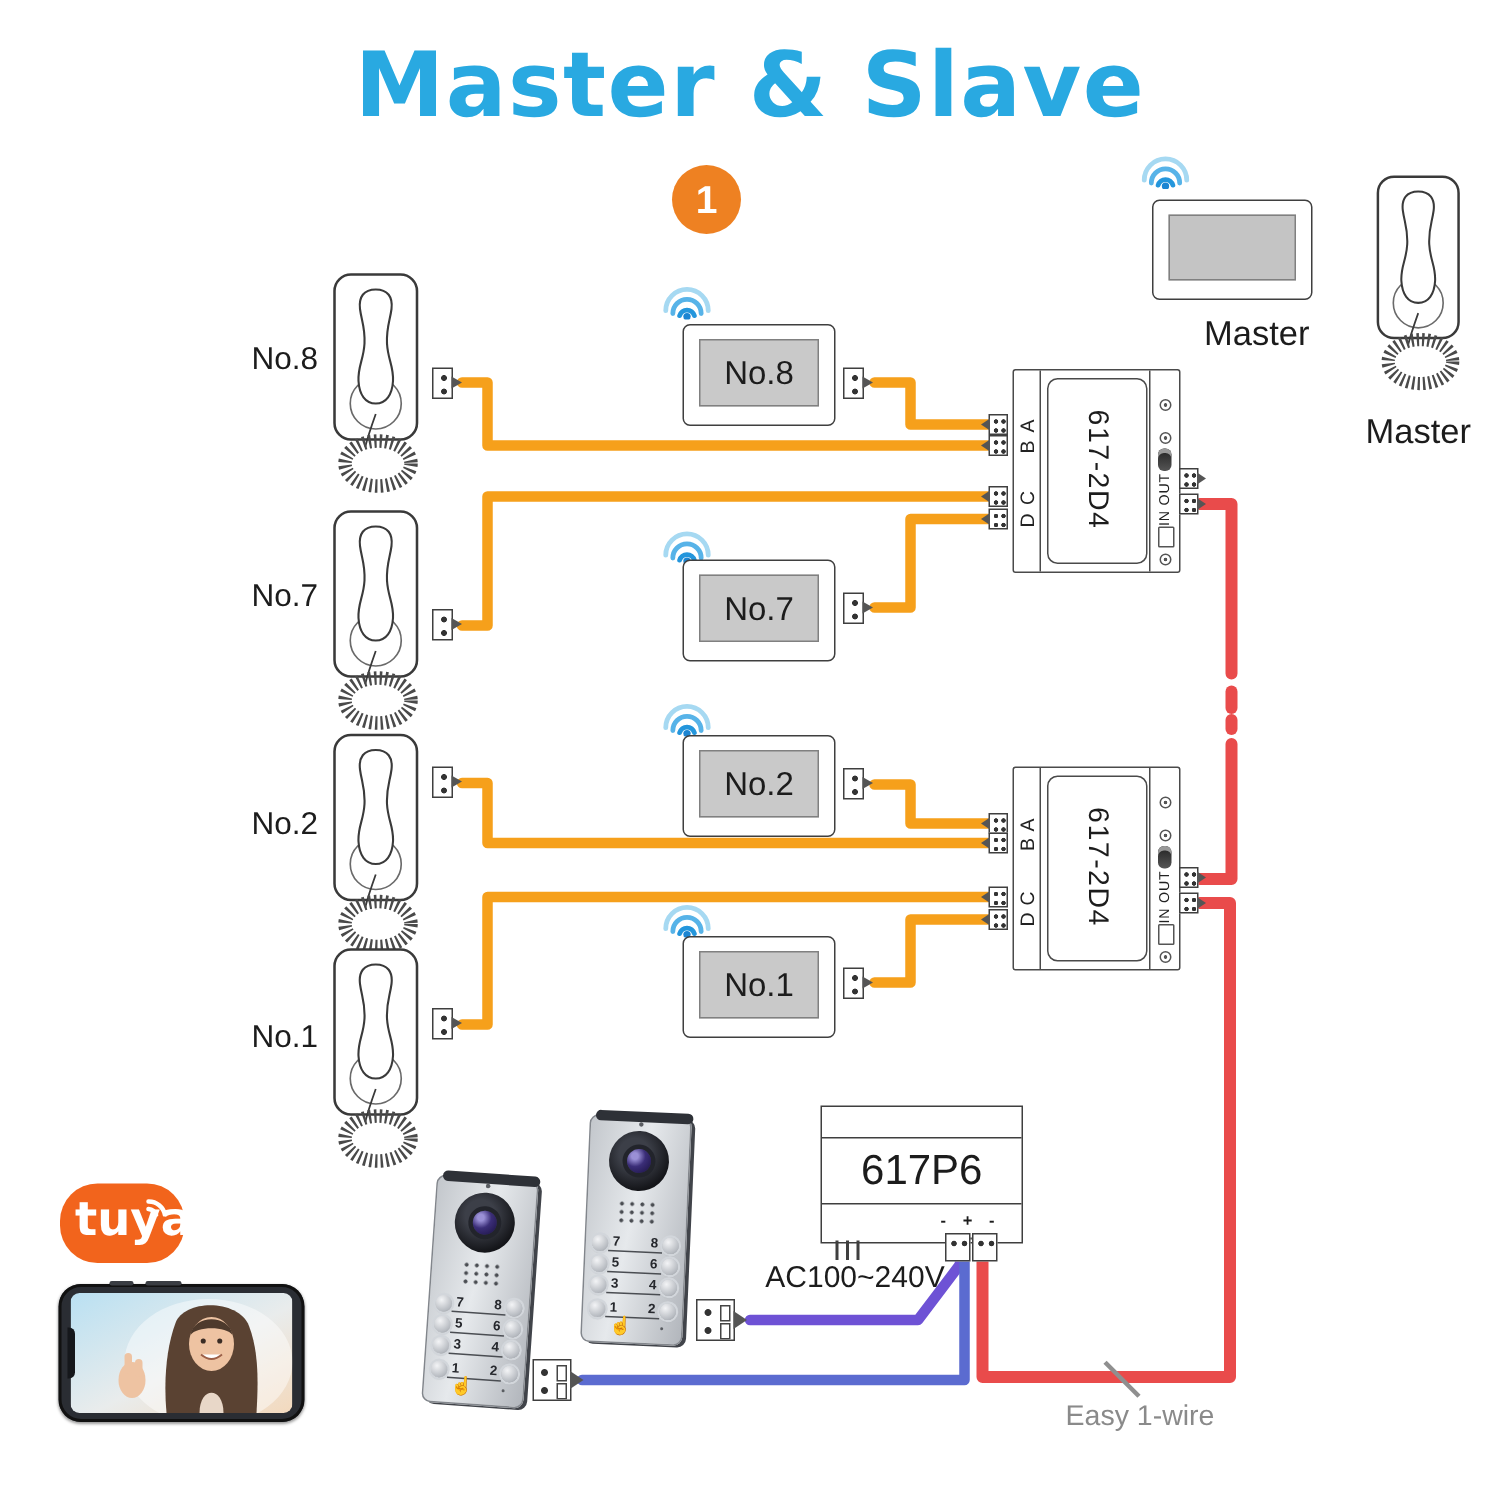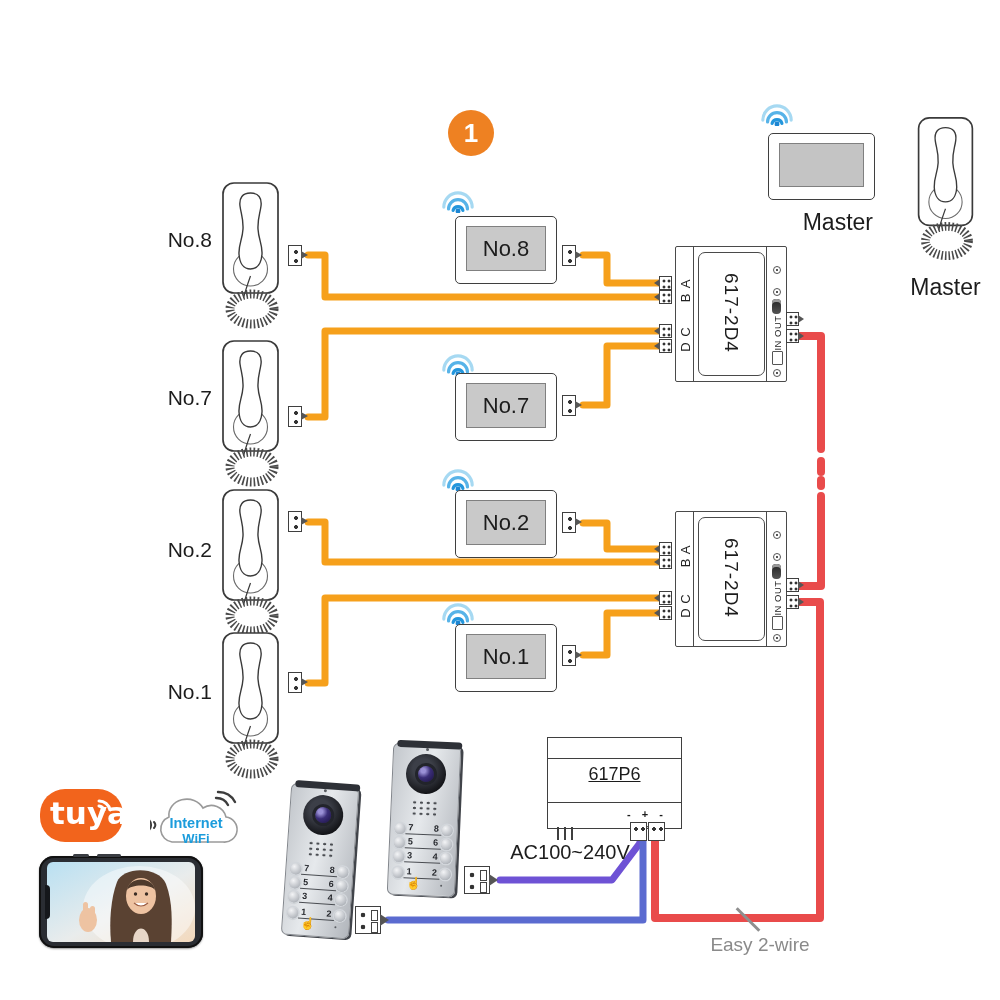--- a/index.html
+++ b/index.html
@@ -84,21 +84,21 @@
      border-top:6px solid transparent;border-bottom:6px solid transparent;border-left:9px solid #555;}
   .psuBlock{width:17px;height:19px;
      background-image:radial-gradient(circle at 5px 6px,#333 1.6px,transparent 2.1px),
                       radial-gradient(circle at 12px 6px,#333 1.6px,transparent 2.1px);}
 
   
   #psu{position:absolute;left:547px;top:737px;width:133px;height:90px;background:#fff;
        border:1.6px solid #3f3f3f;}
   #psu .l1{position:absolute;left:0;right:0;top:20px;border-top:1.4px solid #3f3f3f;}
   #psu .l2{position:absolute;left:0;right:0;top:64px;border-top:1.4px solid #3f3f3f;}
-  #psu .model{position:absolute;left:0;right:0;top:26px;text-align:center;font-size:18px;color:#1c1c1c;text-decoration:underline;}
+  #psu .model{position:absolute;left:0;right:0;top:26px;text-align:center;font-size:28px;color:#1c1c1c;}
   #psu .marks{position:absolute;right:13px;top:70px;width:42px;font-size:11px;font-weight:bold;
        color:#1c1c1c;letter-spacing:4px;text-align:center;}
   .acpin{position:absolute;width:2px;height:13px;background:#3f3f3f;top:827px;}
   #aclabel{position:absolute;left:505px;top:841px;width:130px;text-align:center;font-size:20px;color:#1c1c1c;}
 
   
   .ds{position:absolute;width:66px;height:150px;border-radius:6px;
       background:linear-gradient(100deg,#c3c7cc,#e6e9ec 45%,#b2b6bc);
       border:1px solid #82868c;box-shadow:2.5px 1px 0 #41444a;}
   .ds .cap{position:absolute;left:3px;right:-2px;top:-4px;height:7px;background:#2e3137;border-radius:4px;}
@@ -142,20 +142,21 @@
 
   
   #easy{position:absolute;left:680px;top:934px;width:160px;text-align:center;color:#8a8a8a;font-size:19px;}
   #slash{position:absolute;left:732px;top:918px;width:32px;height:3px;background:#8f8f8f;transform:rotate(45deg);}
 </style>
 </head>
 <body>
 
 <div id="stage">
 
+  <div id="title">Master &amp; Slave</div>
   <div id="badge">1</div>
 
   <svg id="wires" viewBox="0 0 1000 1000">
       <polyline points="583,255 607,255 607,283 660,283" fill="none" stroke="#F6A01B" stroke-width="7" stroke-linejoin="round" stroke-linecap="round"></polyline>
       <polyline points="308,255 325,255 325,297 660,297" fill="none" stroke="#F6A01B" stroke-width="7" stroke-linejoin="round" stroke-linecap="round"></polyline>
       <polyline points="660,331 325,331 325,417 308,417" fill="none" stroke="#F6A01B" stroke-width="7" stroke-linejoin="round" stroke-linecap="round"></polyline>
       <polyline points="660,346 607,346 607,405 583,405" fill="none" stroke="#F6A01B" stroke-width="7" stroke-linejoin="round" stroke-linecap="round"></polyline>
       <polyline points="583,523 607,523 607,549 660,549" fill="none" stroke="#F6A01B" stroke-width="7" stroke-linejoin="round" stroke-linecap="round"></polyline>
       <polyline points="308,522 325,522 325,562 660,562" fill="none" stroke="#F6A01B" stroke-width="7" stroke-linejoin="round" stroke-linecap="round"></polyline>
       <polyline points="660,598 325,598 325,683 308,683" fill="none" stroke="#F6A01B" stroke-width="7" stroke-linejoin="round" stroke-linecap="round"></polyline>
@@ -400,31 +401,20 @@
   </div>
 
   <div id="tuya">
     <div class="t">tuya</div>
     <svg width="20" height="17" style="position:absolute;right:7px;top:5px;">
       <path d="M3,7 A11,11 0 0 1 14,16" fill="none" stroke="#fff" stroke-width="3" stroke-linecap="round"></path>
       <path d="M3,12 A6,6 0 0 1 8,16" fill="none" stroke="#fff" stroke-width="3" stroke-linecap="round"></path>
     </svg>
   </div>
 
-  <div id="cloud">
-    <svg width="92" height="66" style="position:absolute;left:0;top:0;">
-      <path d="M22,52 a13,13 0 0 1 -3,-25 a18,16 0 0 1 34,-9 a15,15 0 0 1 23,9 a12,12 0 0 1 -3,25 Z" fill="#fff" stroke="#9a9a9a" stroke-width="1.6"></path>
-      <path d="M66,8 A13,13 0 0 1 78,15" fill="none" stroke="#3d3d3d" stroke-width="2.4" stroke-linecap="round"></path>
-      <path d="M68,2 A19,19 0 0 1 85,12" fill="none" stroke="#3d3d3d" stroke-width="2.4" stroke-linecap="round"></path>
-      <path d="M-1,30 A7,7 0 0 1 -1,40" fill="none" stroke="#3d3d3d" stroke-width="2" stroke-linecap="round"></path>
-      <path d="M4,32 A4.5,4.5 0 0 1 4,38" fill="none" stroke="#3d3d3d" stroke-width="2" stroke-linecap="round"></path>
-    </svg>
-    <div class="t1">Internet</div>
-    <div class="t2">WiFi</div>
-  </div>
 
   <div id="phone">
     <div class="btn1"></div>
     <div class="btn2"></div>
     <div class="scr">
       <svg width="148" height="80" viewBox="0 0 148 80" preserveAspectRatio="none">
         <defs>
           <linearGradient id="pg" x1="0" y1="0" x2="1" y2="1">
             <stop offset="0" stop-color="#b9e0f2"></stop>
               <stop offset="0.55" stop-color="#e9ecec"></stop>
@@ -442,21 +432,21 @@
         <path d="M86,80 C86,62 102,62 102,80 Z" fill="#e8d7c8"></path>
         <ellipse cx="41" cy="58" rx="9" ry="12" fill="#eec3a2"></ellipse>
         <rect x="36" y="40" width="5" height="14" rx="2.5" fill="#eec3a2"></rect>
         <rect x="43" y="44" width="5" height="12" rx="2.5" fill="#eec3a2"></rect>
       </svg>
     </div>
     <div class="notch"></div>
   </div>
 
   <div id="slash"></div>
-  <div id="easy">Easy 2-wire</div>
+  <div id="easy">Easy 1-wire</div>
 
   <div id="connLayer">
       <div class="conn plug2" style="left: 288px; top: 245px;">
         <span class="tab"></span>
       </div>
       <div class="conn plug2" style="left: 288px; top: 406px;">
         <span class="tab"></span>
       </div>
       <div class="conn plug2" style="left: 288px; top: 511px;">
         <span class="tab"></span>

